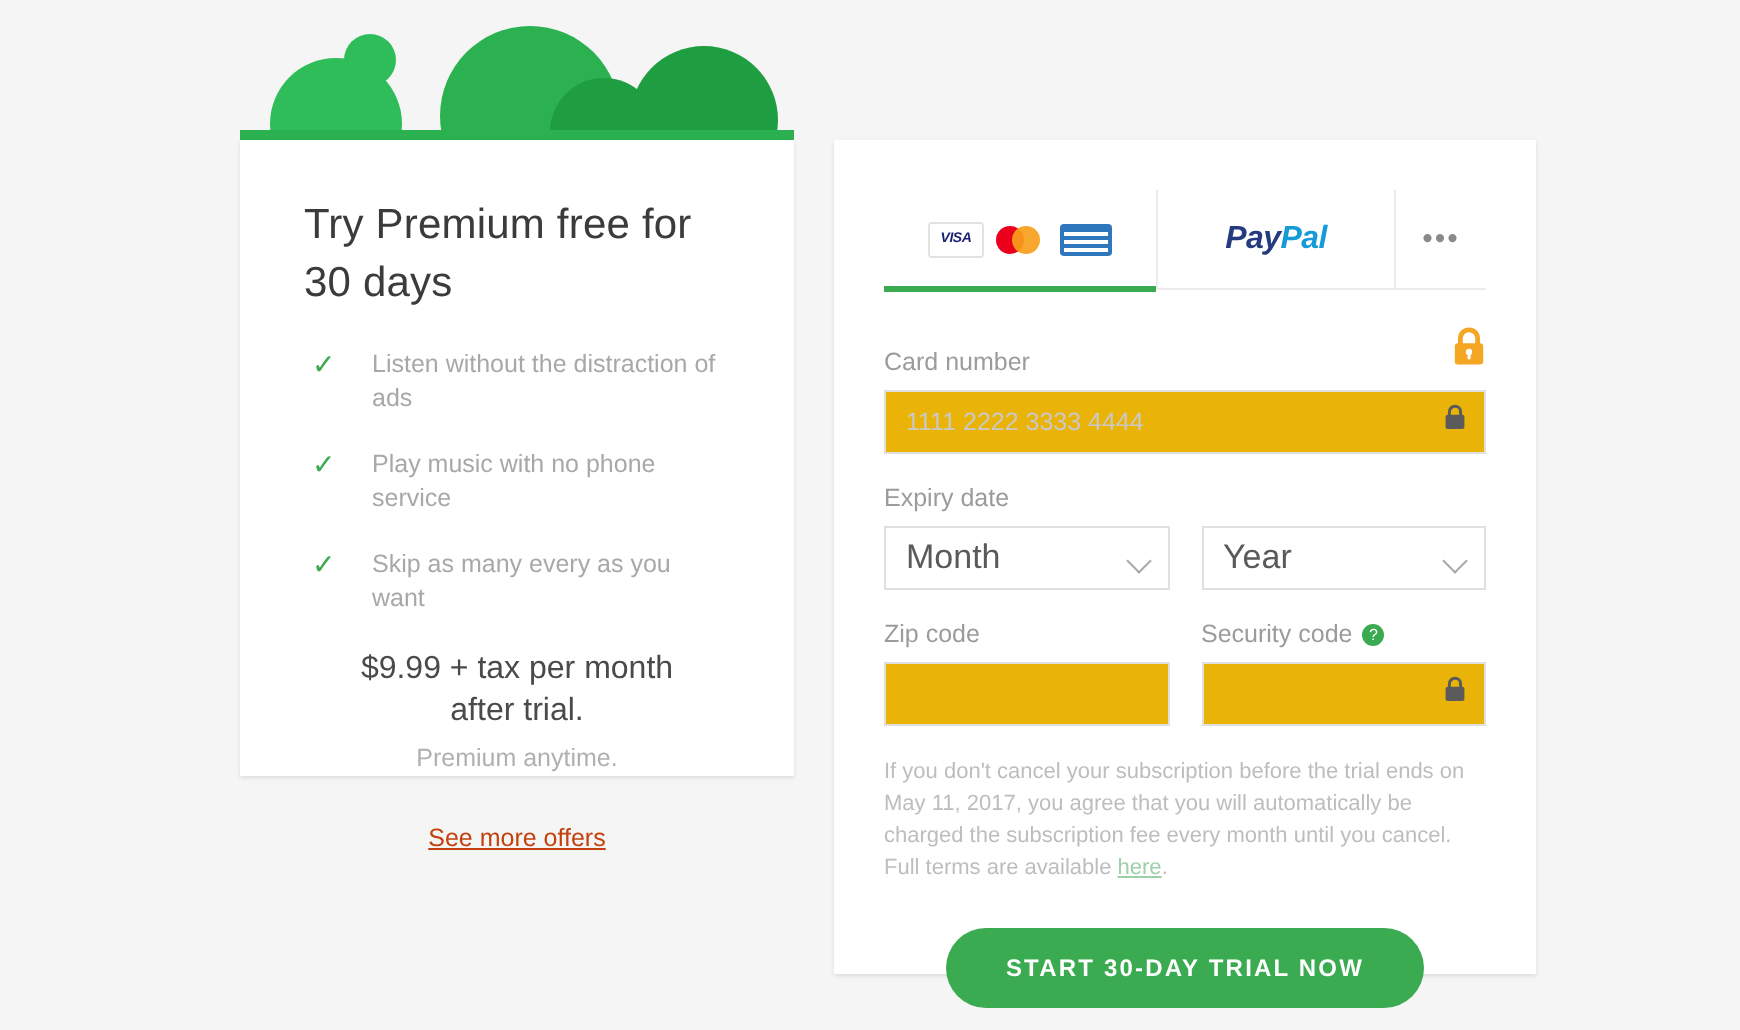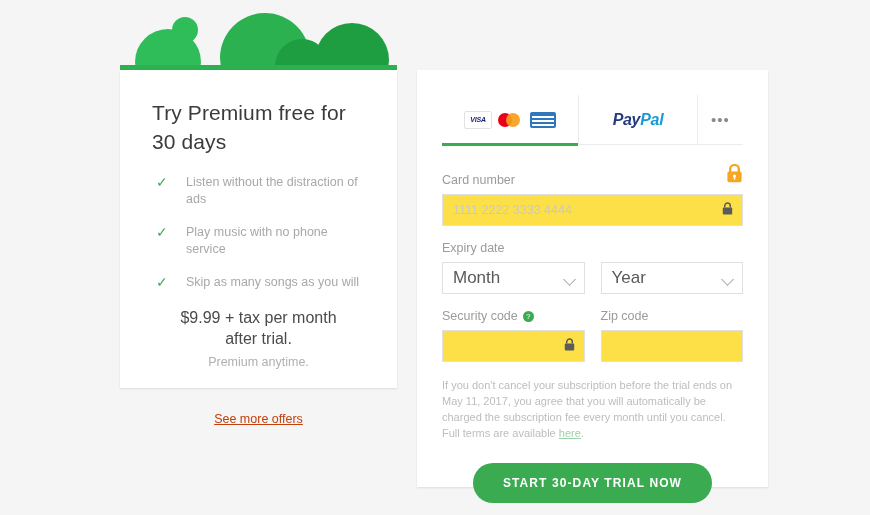--- a/index.html
+++ b/index.html
@@ -176,21 +176,21 @@
   .label-row {
     display: flex;
     align-items: flex-end;
     justify-content: space-between;
   }
   .text-input {
     width: 100%;
     box-sizing: border-box;
     height: 32px;
     border: 1px solid #e0e0e0;
-    background: #fde047;
+    background: #eab308;
     font-size: 12.5px;
     color: #4a4a4a;
     padding: 0 30px 0 10px;
     font-family: "Liberation Sans", sans-serif;
     outline: none;
   }
   .text-input::placeholder { color: #c9c9c9; }
   .input-wrap { position: relative; }
   .input-lock {
     position: absolute;
@@ -284,21 +284,21 @@
       <li class="feature-item">
         <span class="check-icon">✓</span>
         <span class="feature-text">Listen without the distraction of ads</span>
       </li>
       <li class="feature-item">
         <span class="check-icon">✓</span>
         <span class="feature-text">Play music with no phone service</span>
       </li>
       <li class="feature-item">
         <span class="check-icon">✓</span>
-        <span class="feature-text">Skip as many songs as you will</span>
+        <span class="feature-text">Skip as many every as you want</span>
       </li>
     </ul>
 
     <div id="price-block">
       <p id="price-line">$9.99 + tax per month after trial.</p>
       <p id="cancel-line">Premium anytime.</p>
     </div>
   </div>
 </div>
 
@@ -372,37 +372,37 @@
             <span class="select-value">Year</span>
             <span class="chevron"></span>
           </div>
         </div>
       </div>
     </div>
 
     <div class="field-block">
       <div class="row-2">
         <div class="col">
+          <label class="field-label">Zip code</label>
+          <div class="input-wrap">
+            <input class="text-input" type="text" style="padding-right: 10px;" placeholder="">
+          </div>
+        </div>
+        <div class="col">
           <label class="field-label"><span>Security code</span><span class="help-badge">?</span></label>
           <div class="input-wrap">
             <input class="text-input" type="text" placeholder="" style="">
             <span class="input-lock">
               <svg width="11" height="13" viewBox="0 0 11 13" xmlns="http://www.w3.org/2000/svg">
                 <path d="M2.7 5.6 V3.9 a2.8 2.8 0 0 1 5.6 0 V5.6" fill="none" stroke="#5b5b5b" stroke-width="1.5"></path>
                 <rect x="0.8" y="5.4" width="9.4" height="7.1" rx="1" fill="#5b5b5b"></rect>
               </svg>
             </span>
           </div>
         </div>
-        <div class="col">
-          <label class="field-label">Zip code</label>
-          <div class="input-wrap">
-            <input class="text-input" type="text" style="padding-right: 10px;" placeholder="">
-          </div>
-        </div>
       </div>
     </div>
 
     <p id="disclaimer"><span>If you don't cancel your subscription before the trial ends on May 11, 2017, you agree that you will automatically be charged the subscription fee every month until you cancel. Full terms are available </span><span id="terms-link">here</span><span>.</span></p>
 
     <div id="cta-wrap">
       <button id="cta-button">START 30-DAY TRIAL NOW</button>
     </div>
 
   </div>

